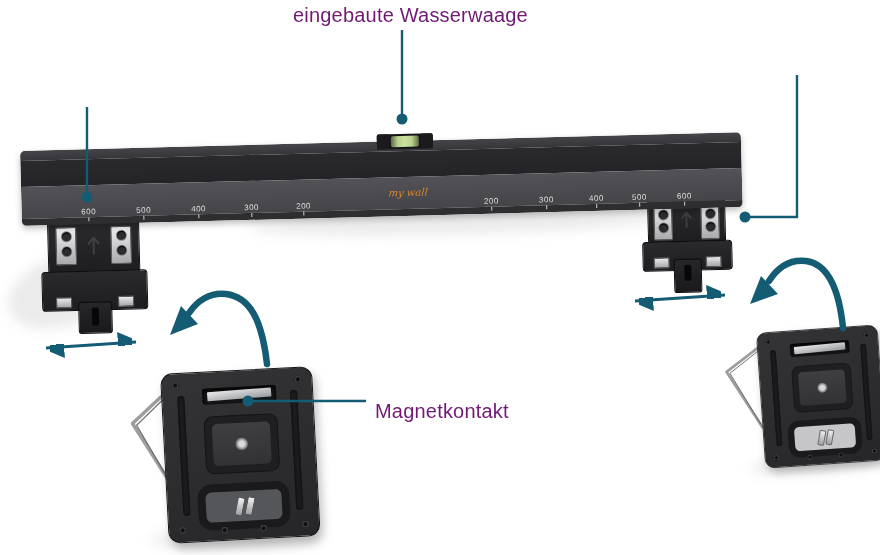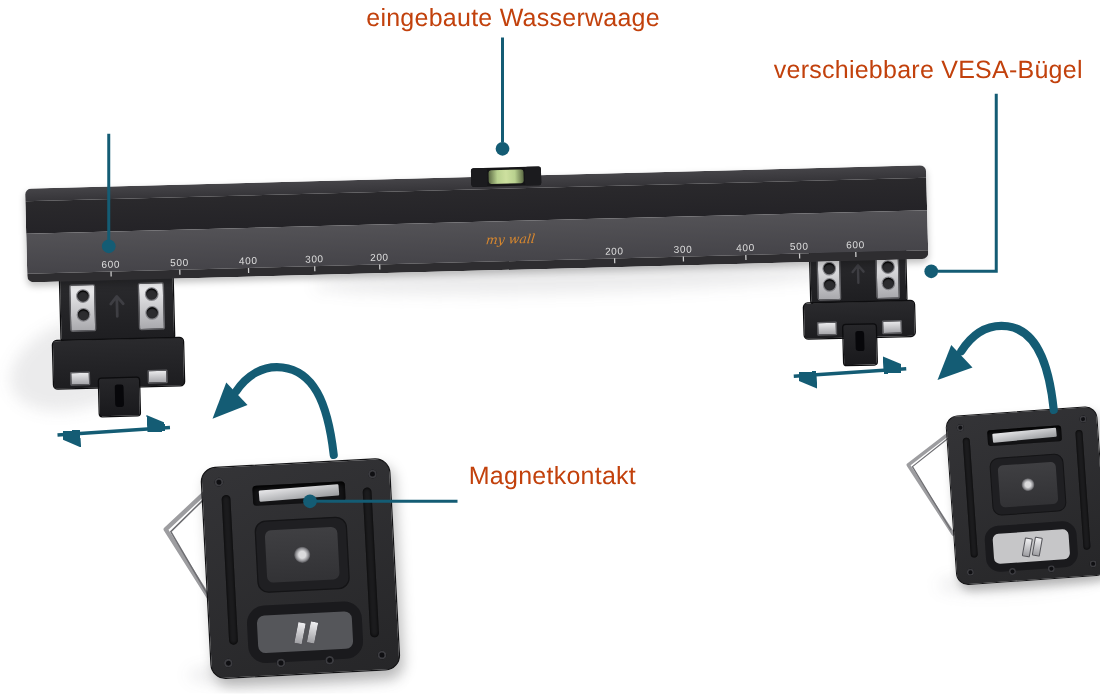--- a/index.html
+++ b/index.html
@@ -1,20 +1,20 @@
 <!DOCTYPE html>
 <html><head>
 <meta charset="utf-8">
 <style>
   html,body{margin:0;padding:0;background:#fff;}
   .stage{position:relative;width:880px;height:555px;background:#ffffff;overflow:hidden;
          font-family:"Liberation Sans",sans-serif;}
 
   
-  .lbl{position:absolute;color:#c2410c;font-size:20px;letter-spacing:.2px;white-space:nowrap;}
+  .lbl{position:absolute;color:#701a75;font-size:20px;letter-spacing:.2px;white-space:nowrap;}
 
   
   .bar{position:absolute;left:20px;top:151px;width:721px;height:75px;
        transform:rotate(-1.5deg);transform-origin:0 0;z-index:3;}
   .bar-bands{position:absolute;inset:0;border-radius:5px;overflow:hidden;
        box-shadow:0 3px 6px rgba(0,0,0,.25);}
   .band-topface{height:10px;background:linear-gradient(#454448,#363539);}
   .band-upper{height:26px;background:linear-gradient(#2a292c,#242327);}
   .band-scale{height:32px;background:linear-gradient(#535256,#454449);}
   .band-bottom{height:7px;background:#2e2d30;}
@@ -259,22 +259,21 @@
       <span class="screw" style="left:10px;top:8px;"></span>
       <span class="screw" style="right:10px;top:8px;"></span>
       <span class="screw" style="left:10px;bottom:8px;"></span>
       <span class="screw" style="right:10px;bottom:8px;"></span>
       <span class="screw" style="left:52px;bottom:6px;"></span>
       <span class="screw" style="right:52px;bottom:6px;"></span>
     </div>
   </div>
 
   <div class="lbl" style="left:293px;top:4px;">eingebaute Wasserwaage</div>
-  <div class="lbl" style="left:619px;top:45px;">verschiebbare VESA-Bügel</div>
-  <div class="lbl" style="left:375px;top:370px;text-align:right;">Magnetkontakt</div>
+  <div class="lbl" style="left:375px;top:400px;text-align:right;">Magnetkontakt</div>
 
   <svg class="overlay" width="880" height="555" viewBox="0 0 880 555">
     <defs>
       <marker id="ah" markerWidth="5" markerHeight="5" refX="6.5" refY="4" orient="auto-start-reverse" markerUnits="strokeWidth">
         <path d="M0,0 L8,4 L0,8 z" fill="#145c74"></path>
       </marker>
     </defs>
 
     <g>
       <line x1="402" y1="30" x2="402" y2="114" stroke="#145c74" stroke-width="2.4"></line>

